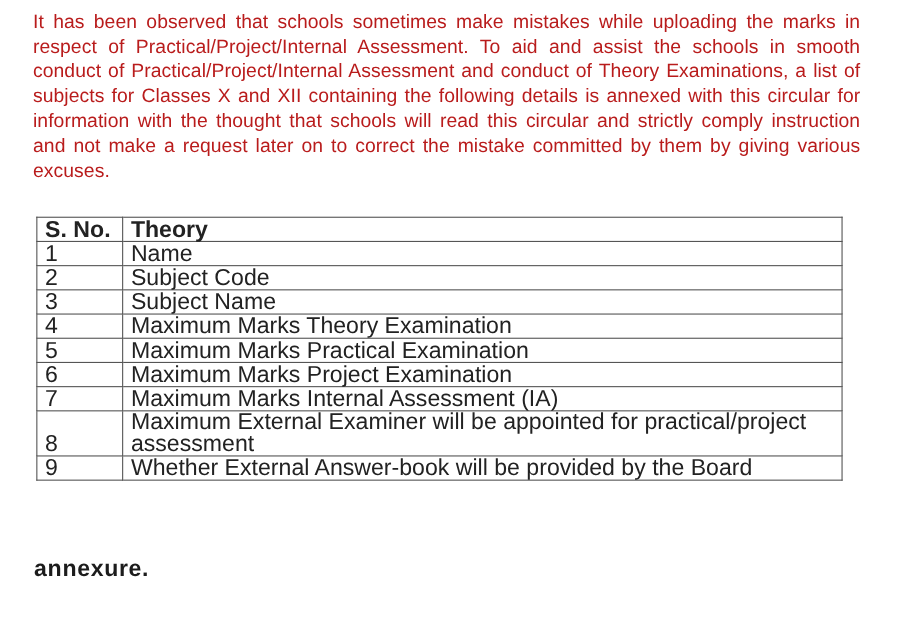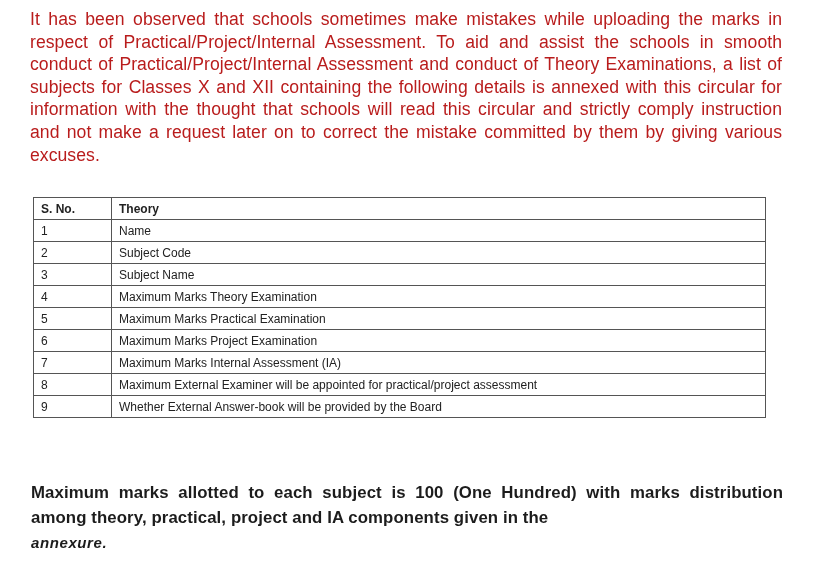--- a/index.html
+++ b/index.html
@@ -26,21 +26,21 @@
       text-align-last: left;
       color: #b91c1c;
       letter-spacing: 0.05px;
     }
     .details-table {
       position: absolute;
       left: 33px;
       top: 197px;
       width: 733px;
       border-collapse: collapse;
-      font-size: 12px;
+      font-size: 21px;
       color: #222;
     }
     .details-table th, .details-table td {
       border: 1px solid #555;
       height: 21px;
       padding: 0 0 0 7px;
       text-align: left;
       vertical-align: bottom;
       line-height: 20px;
     }
@@ -57,23 +57,22 @@
       width: 752px;
       font-size: 16.8px;
       line-height: 25px;
       font-weight: bold;
       text-align: justify;
       text-align-last: left;
       color: #1c1c1c;
       letter-spacing: 0.1px;
     }
     .closing .last {
-      font-size: 15px;
+      font-size: 21px;
       letter-spacing: 0.6px;
-      font-style: italic;
     }
   </style>
 </head>
 <body>
 
 <div class="intro">It has been observed that schools sometimes make mistakes while uploading the marks in respect of Practical/Project/Internal Assessment.  To aid and assist the schools in smooth conduct of Practical/Project/Internal Assessment and conduct of Theory Examinations, a list of subjects for Classes X and XII containing the following details is annexed with this circular for information with the thought that schools will read this circular and strictly comply instruction and not make a request later on to correct the mistake committed by them by giving various excuses.</div>
 
 <table class="details-table">
   <thead>
     <tr>
@@ -115,15 +114,15 @@
       <td>Maximum External Examiner will be appointed for practical/project assessment</td>
     </tr>
     <tr>
       <td>9</td>
       <td>Whether External Answer-book will be provided by the Board</td>
     </tr>
   </tbody>
 </table>
 
 <div class="closing">
-  <span>Maximum marks allotted to each subject is 100 (One Hundred) with marks distribution among theory, practical, project and IA components given in the</span><br>
+  <br>
   <span class="last">annexure.</span>
 </div>
 
 </body></html>

